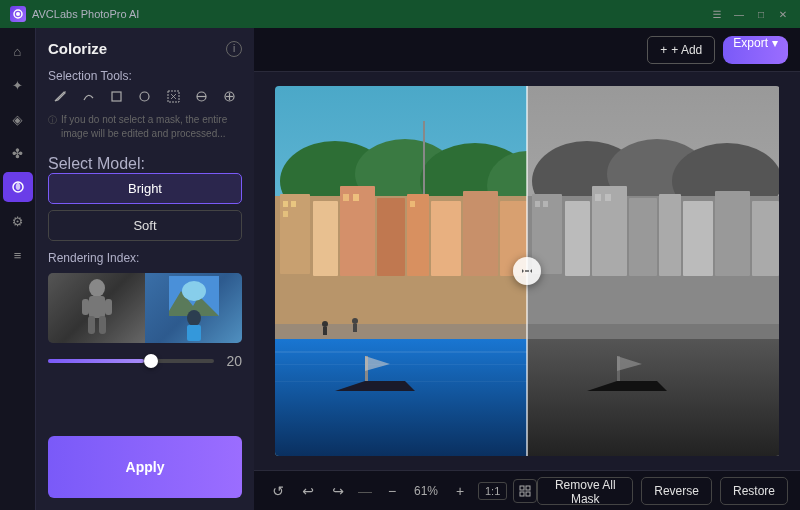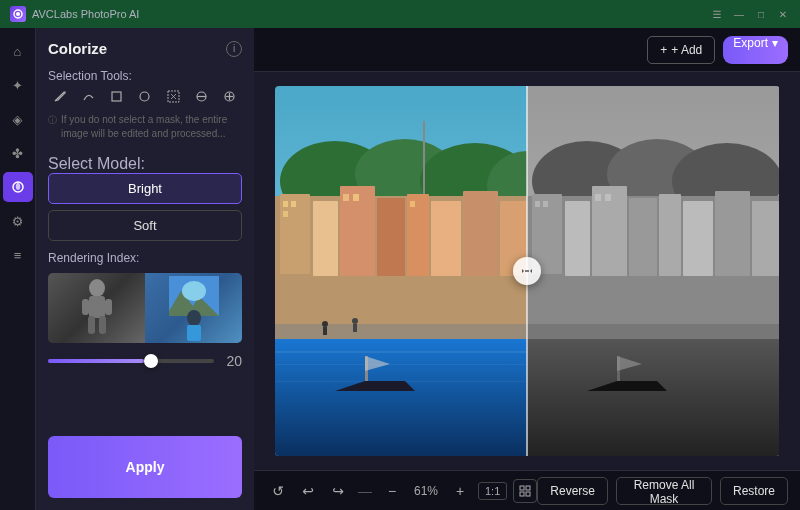--- a/index.html
+++ b/index.html
@@ -729,20 +729,20 @@
         <button class="fit-btn">
           <svg width="12" height="12" viewBox="0 0 12 12">
             <rect x="1" y="1" width="4" height="4" fill="none" stroke="#aaa" stroke-width="1"></rect>
             <rect x="7" y="1" width="4" height="4" fill="none" stroke="#aaa" stroke-width="1"></rect>
             <rect x="1" y="7" width="4" height="4" fill="none" stroke="#aaa" stroke-width="1"></rect>
             <rect x="7" y="7" width="4" height="4" fill="none" stroke="#aaa" stroke-width="1"></rect>
           </svg>
         </button>
       </div>
       <div class="action-buttons">
+        <button class="action-btn">Remove All Mask</button>
         <button class="action-btn">Reverse</button>
-        <button class="action-btn">Remove All Mask</button>
         <button class="action-btn">Restore</button>
       </div>
     </div>
 
   </div>
 </div>
 
 </body></html>

